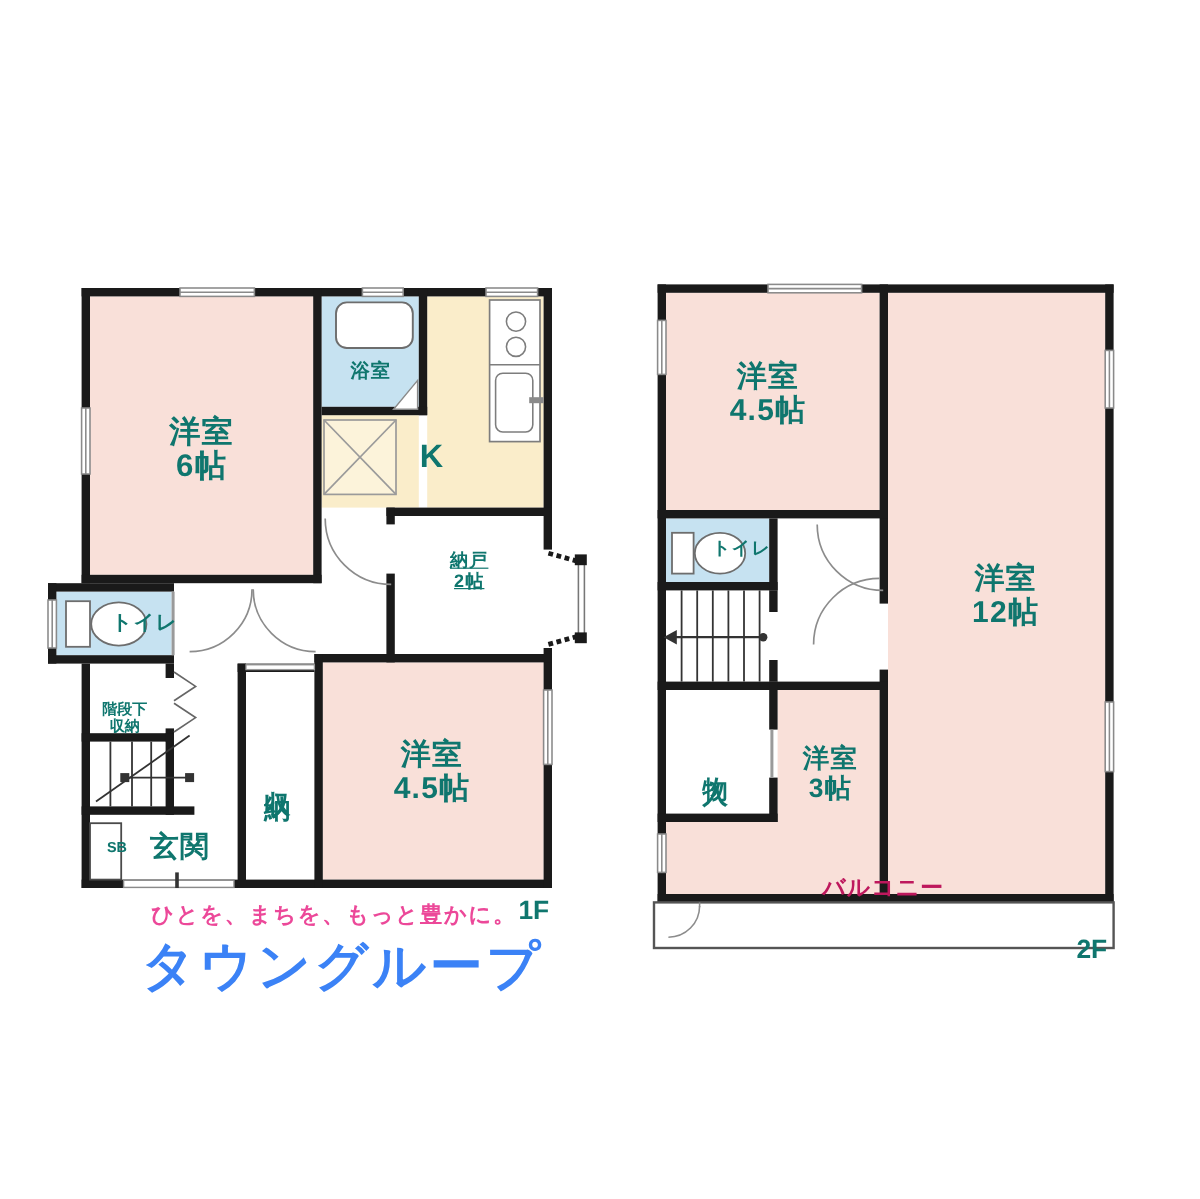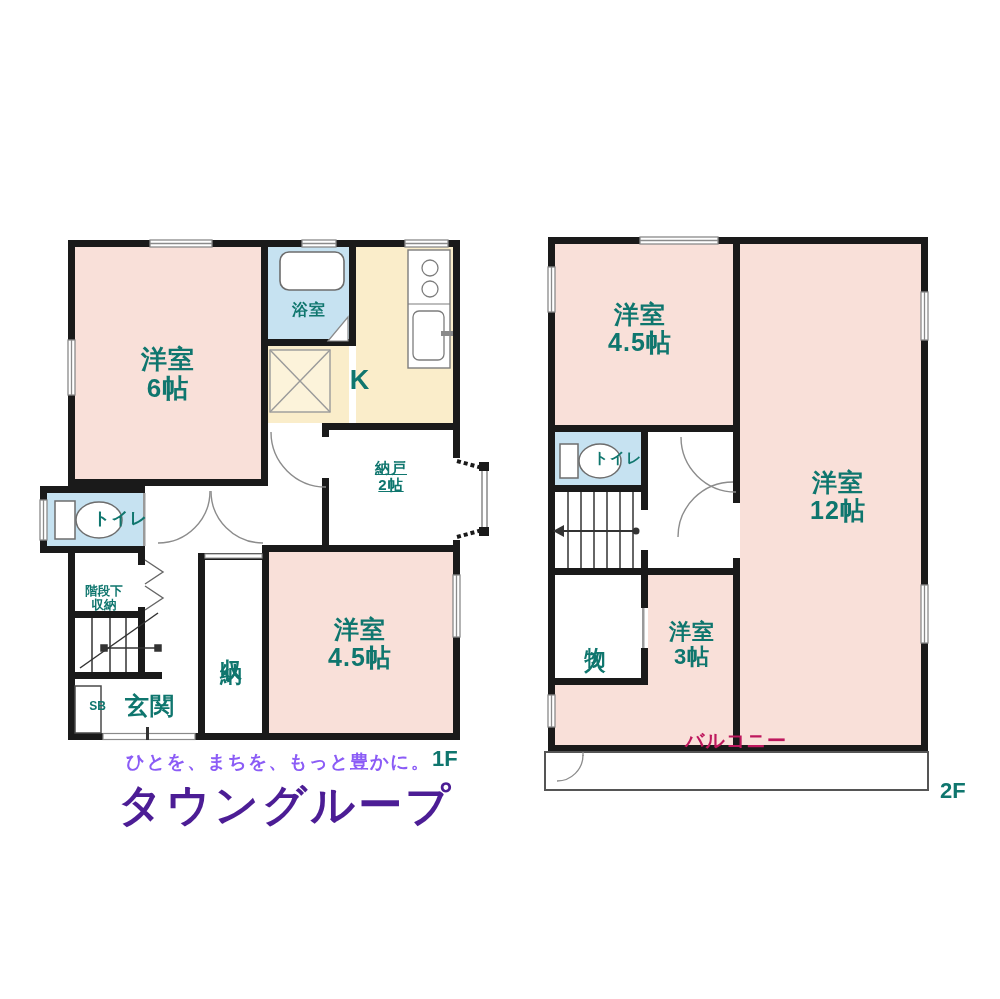--- a/index.html
+++ b/index.html
@@ -17,25 +17,25 @@
     writing-mode:vertical-rl;text-orientation:upright;letter-spacing:4px;
     line-height:1;white-space:normal;
   }
   .floor-tag{position:absolute;font-weight:700;color:#0f766e;}
   
   #logo-square{
     position:absolute;left:8px;top:748px;width:93px;height:97px;background:#74c4a0;
   }
   #tagline{
     position:absolute;left:126px;top:749px;font-size:18.5px;font-weight:700;
-    color:#8b5cf6;letter-spacing:1.5px;white-space:nowrap;
+    color:#ec4899;letter-spacing:1.5px;white-space:nowrap;
   }
   #company{
     position:absolute;left:118px;top:776px;font-size:44px;font-weight:700;
-    color:#4c1d95;letter-spacing:3px;white-space:nowrap;
+    color:#3b82f6;letter-spacing:3px;white-space:nowrap;
   }
 </style>
 </head>
 <body>
 
 <div id="canvas">
 
   <svg id="plan-svg" width="1000" height="999" viewBox="0 0 1000 999">
 
     <g>
@@ -286,18 +286,18 @@
   <div class="lbl vert" style="left:585px;top:594px;height:80px;font-size:21px;">
     <span>物入</span>
   </div>
   <div class="lbl" style="left:653px;top:620px;width:78px;font-size:22px;">
     <span>洋室</span>
     <span>3帖</span>
   </div>
   <div class="lbl" style="left:640px;top:730px;width:192px;font-size:19px;color:#be185d;">
     <span>バルコニー</span>
   </div>
-  <div class="floor-tag" style="left:897px;top:778px;font-size:22px;margin-left:43px;">2F</div>
+  <div class="floor-tag" style="left:897px;top:778px;font-size:22px;">2F</div>
 
   <div id="tagline">ひとを、まちを、もっと豊かに。</div>
   <div id="company">タウングループ</div>
 
 </div>
 
 </body></html>

